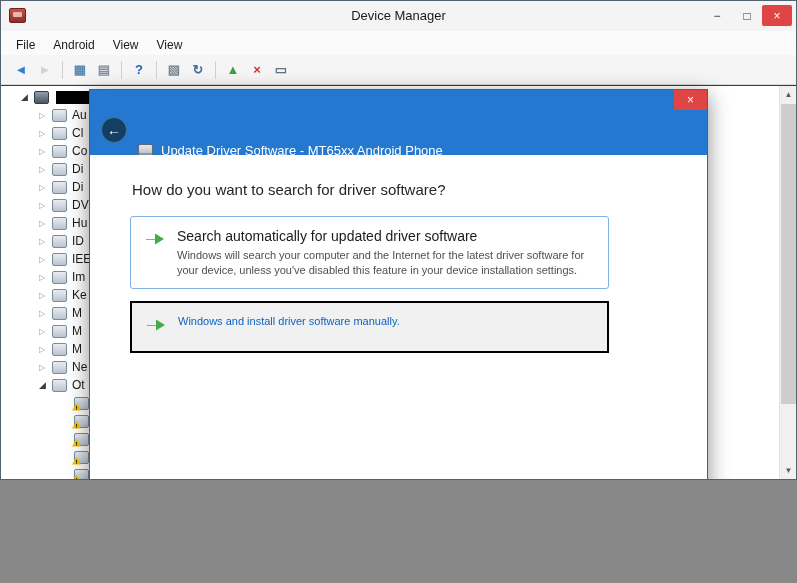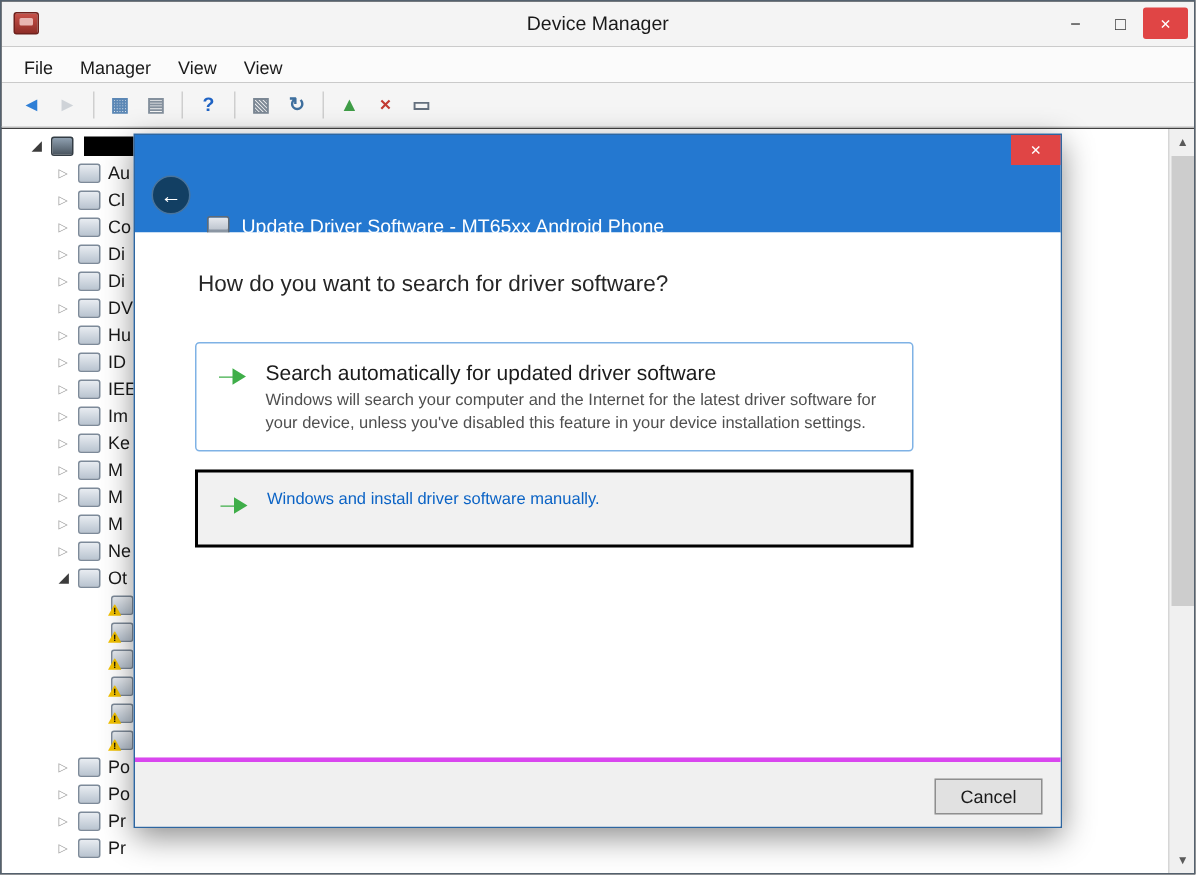--- a/index.html
+++ b/index.html
@@ -3,21 +3,21 @@
 <meta charset="utf-8">
 <style>
   :root{
     --header-blue:#2478d0;
     --close-red:#e04545;
     --link-blue:#0b63c5;
     --arrow-green:#3fae49;
   }
   *{box-sizing:border-box;}
   body{margin:0;font-family:"Liberation Sans",sans-serif;background:#888;}
-  .window{position:relative;width:797px;height:583px;background:#404040;border:1px solid #54616e;overflow:hidden;}
+  .window{position:relative;width:797px;height:480px;background:#7f1d1d;border:1px solid #54616e;overflow:hidden;}
 
   
   .titlebar{position:absolute;top:0;left:0;right:0;height:30px;background:#f4f4f4;}
   .app-icon{position:absolute;left:8px;top:7px;width:17px;height:15px;background:linear-gradient(#c8524a,#8f2d27);border:1px solid #6e211c;border-radius:2px;}
   .app-icon:after{content:"";position:absolute;left:3px;top:3px;right:3px;height:5px;background:#e8b6b2;border-radius:1px;}
   .win-title{position:absolute;left:0;right:0;top:7px;text-align:center;font-size:13px;color:#1a1a1a;}
   .win-controls{position:absolute;right:4px;top:4px;display:flex;}
   .wc{width:30px;height:21px;display:flex;align-items:center;justify-content:center;font-size:12px;color:#333;}
   .wc.close{background:var(--close-red);color:#fff;border-radius:2px;}
 
@@ -52,21 +52,21 @@
   
   .dialog{position:absolute;left:88px;top:88px;width:619px;height:463px;background:#fff;border:1px solid #2e66a0;box-shadow:0 6px 20px rgba(0,0,0,.45);z-index:10;}
   .dlg-header{position:absolute;top:0;left:0;right:0;height:65px;background:var(--header-blue);}
   .dlg-close{position:absolute;top:0;right:0;width:33px;height:20px;background:var(--close-red);color:#fff;font-size:12px;line-height:20px;text-align:center;}
   .dlg-back{position:absolute;left:11px;top:27px;width:26px;height:26px;border-radius:50%;background:#123f63;border:1px solid #49749c;color:#fff;font-size:14px;line-height:25px;text-align:center;}
   .dlg-titlerow{position:absolute;left:48px;top:33px;display:flex;align-items:center;gap:8px;margin-top:20px;}
   .drv-ico{width:15px;height:14px;background:linear-gradient(#e6e9ee,#aab4c0);border:1px solid #5f6a76;border-radius:2px;box-shadow:inset 0 -4px 0 #8b96a3;flex:none;}
   .dlg-title{color:#fff;font-size:13px;}
   .dlg-body{position:absolute;top:65px;left:0;right:0;bottom:46px;background:#fff;}
   .dlg-heading{margin:26px 16px 0 42px;font-size:15px;color:#262626;}
-  .opt{position:relative;margin:30px 0 0 40px;width:479px;border:1px solid #7fb2e5;border-radius:3px;padding:11px 14px 11px 46px;background:#fff;}
+  .opt{position:relative;margin:18px 0 0 40px;width:479px;border:1px solid #7fb2e5;border-radius:3px;padding:11px 14px 11px 46px;background:#fff;}
   .opt.opt2{border:2px solid #000;border-radius:0;background:#f1f1f1;margin-top:12px;padding-bottom:22px;}
   .opt-title{font-size:14px;color:#1b1b1b;margin-bottom:4px;}
   .opt-desc{font-size:11px;color:#4f4f4f;line-height:1.32;}
   .opt2 .opt-title,.opt2 .opt-desc{color:var(--link-blue);}
   .green-arrow{position:absolute;left:13px;top:12px;width:22px;height:20px;}
   .dlg-footer{position:absolute;left:0;right:0;bottom:0;height:46px;background:#f0f0f0;border-top:3px solid #d946ef;}
   .cancel{position:absolute;right:12px;top:11px;width:72px;height:24px;background:#e1e1e1;border:1px solid #8f8f8f;font-size:12px;color:#1a1a1a;font-family:"Liberation Sans",sans-serif;}
 </style>
 </head>
 <body>
@@ -78,21 +78,21 @@
     <div class="win-title">Device Manager</div>
     <div class="win-controls">
       <span class="wc">−</span>
       <span class="wc">□</span>
       <span class="wc close">×</span>
     </div>
   </div>
 
   <div class="menubar">
     <span class="menu-item">File</span>
-    <span class="menu-item">Manager</span>
+    <span class="menu-item">Android</span>
     <span class="menu-item">View</span>
     <span class="menu-item">View</span>
   </div>
 
   <div class="toolbar">
     <span id="toolbar-icons" style="display:flex;align-items:center;">
         <span class="tb-btn" style="color: rgb(47, 127, 214);">◄</span>
         <span class="tb-btn disabled" style="color: rgb(170, 179, 189);">►</span>
         <span class="tb-sep"></span>
         <span class="tb-btn" style="color: rgb(91, 135, 181);">▦</span>

